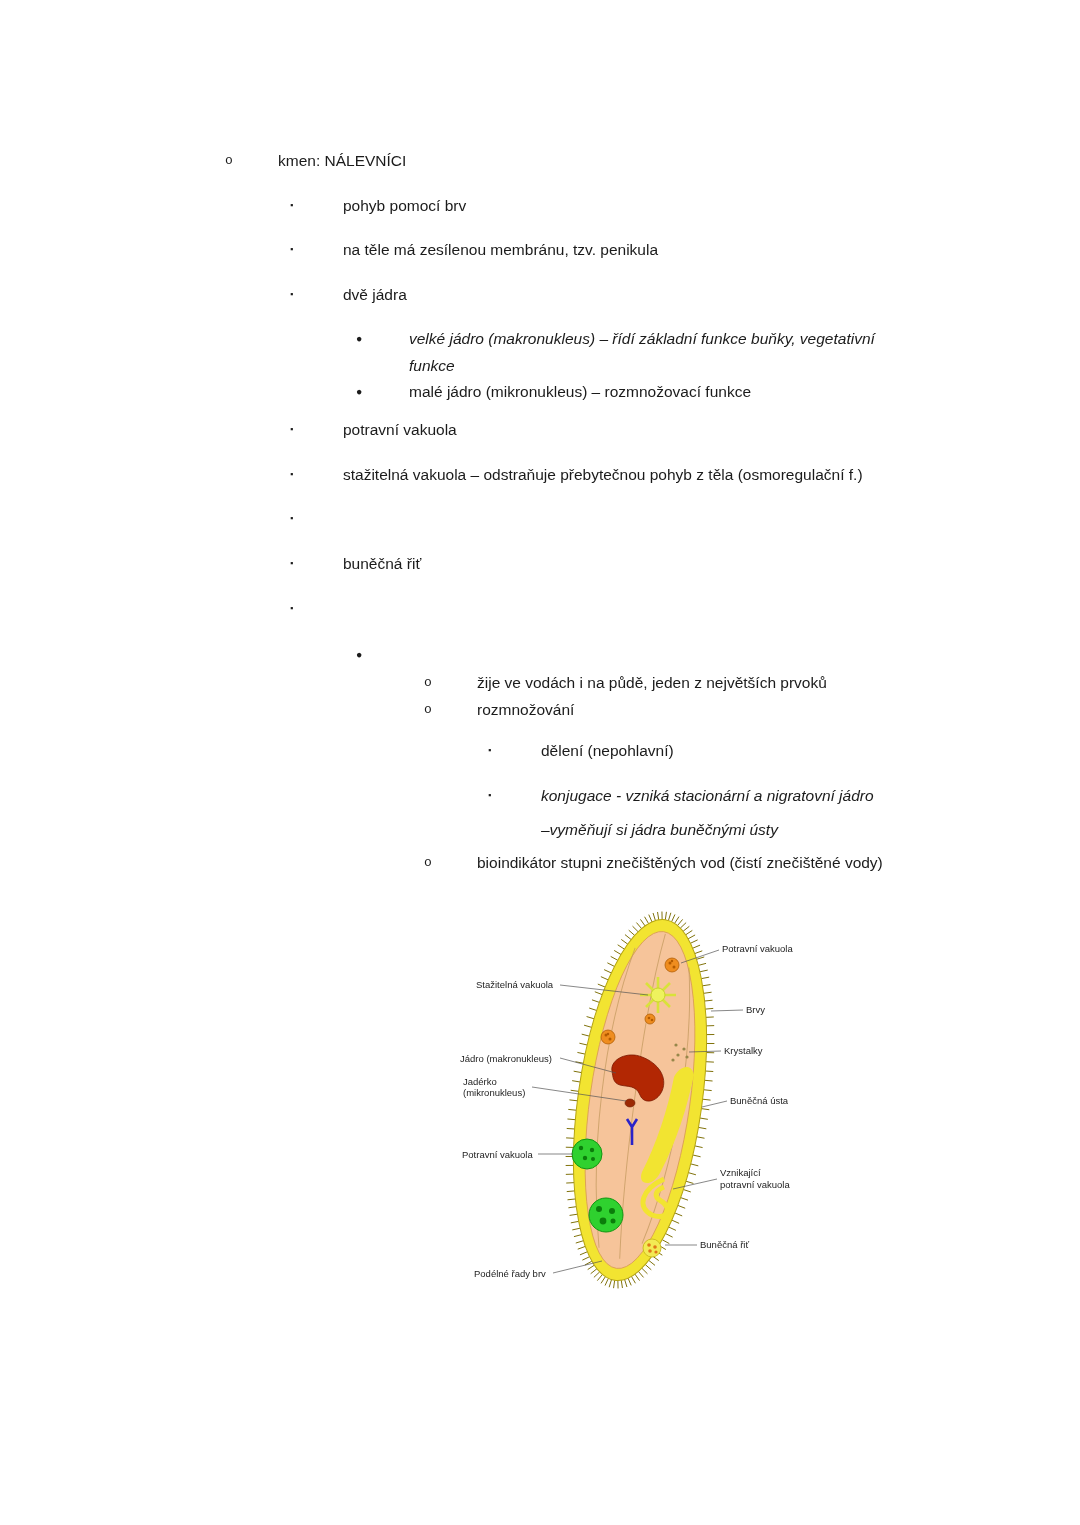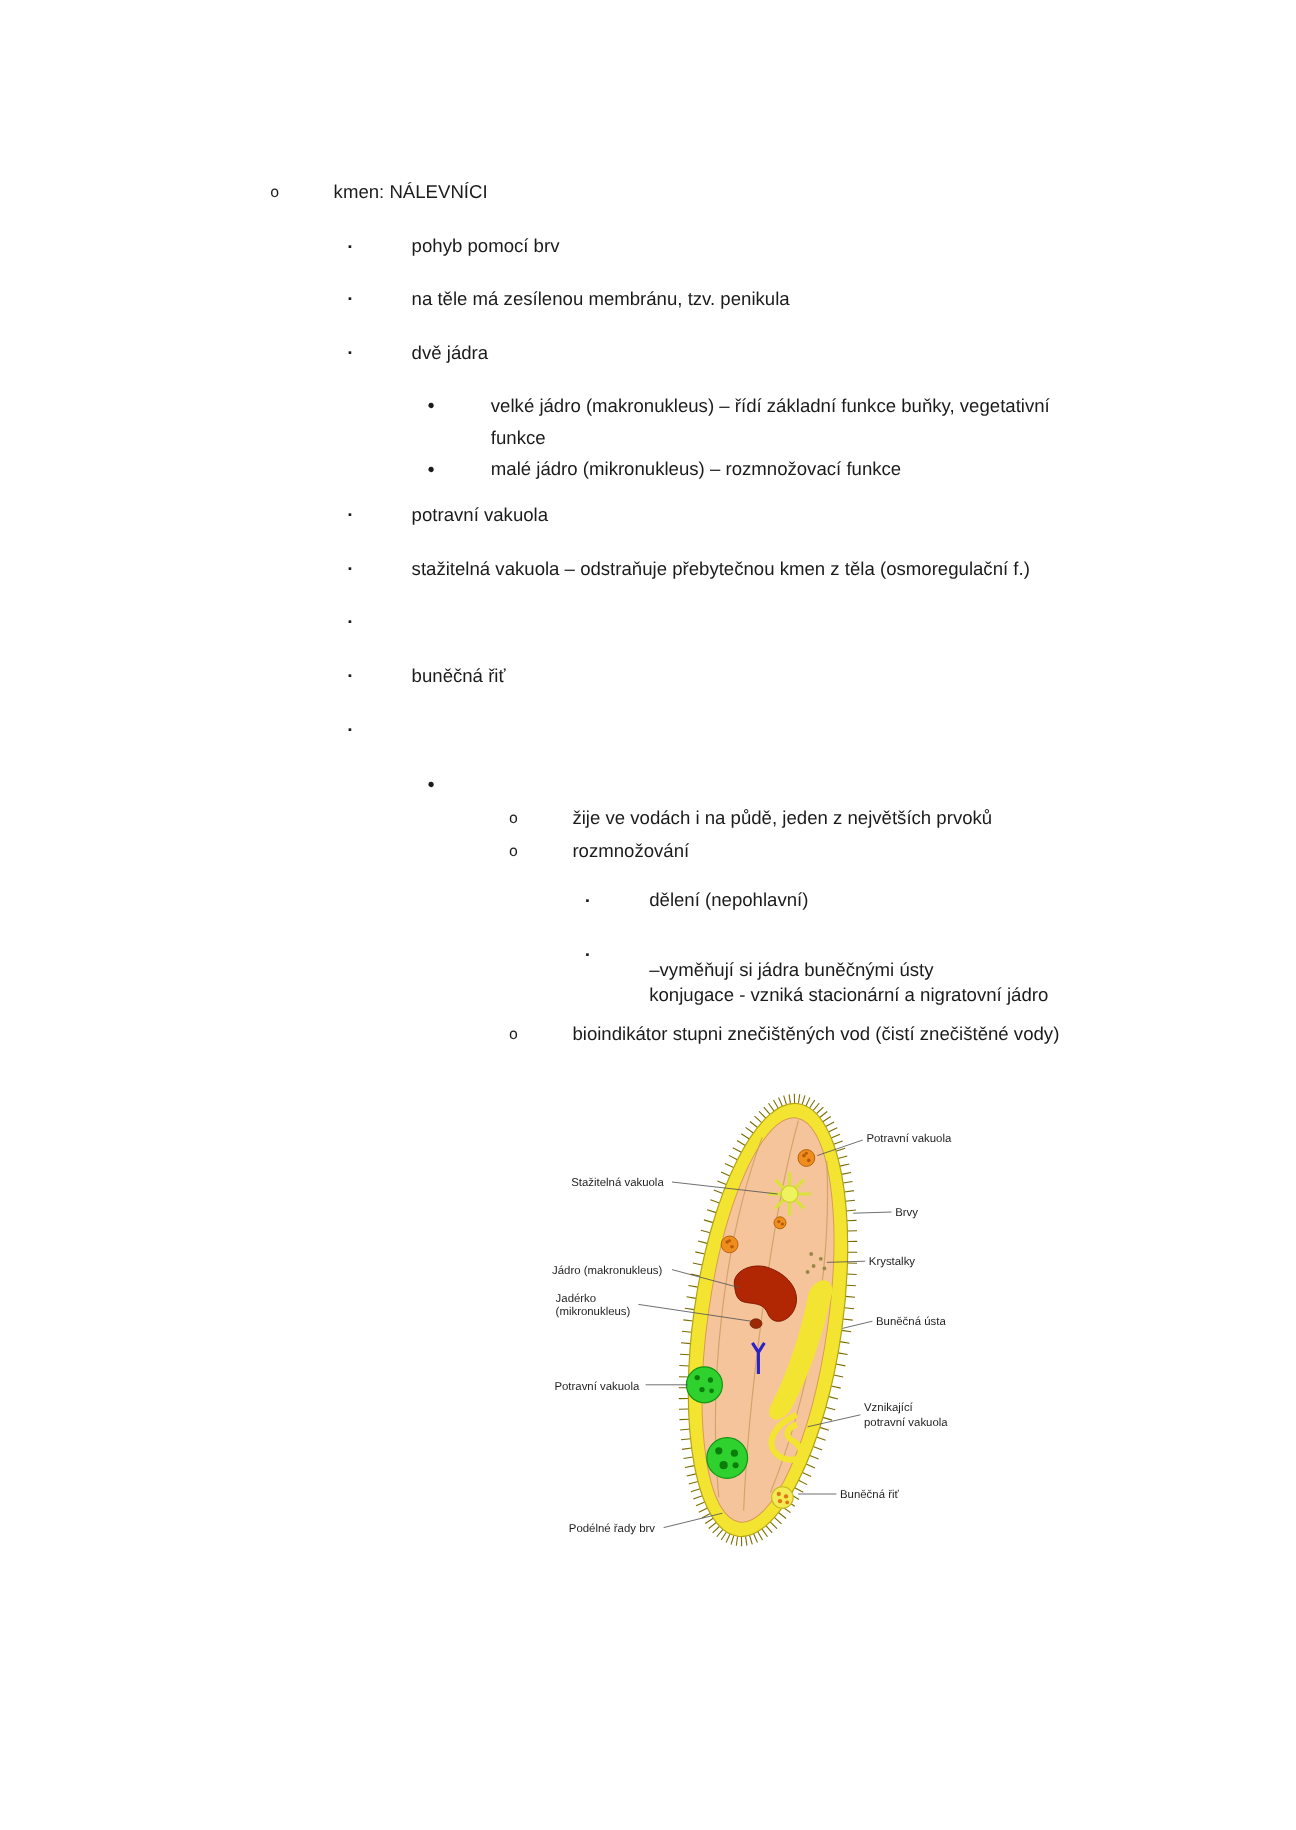--- a/index.html
+++ b/index.html
@@ -13,21 +13,21 @@
   .li .mk{flex:0 0 33px;width:33px;}
   .mk-o{font-family:"Liberation Mono", monospace;font-size:13px;line-height:21px;}
   .mk-sq{font-size:9px;line-height:21px;}
   .mk-dot{font-size:10.5px;line-height:21px;}
   .l1{padding-left:225px;}
   .l2{padding-left:290px;}
   .l3{padding-left:356px;}
   .l4{padding-left:424px;}
   .l5{padding-left:488px;}
   .txt{flex:1;margin-left:20px;}
-  .ln{display:block;}
+  .ln{display:block;font-style:italic;}
   .li.tall{line-height:27px;}
   .li.tall .mk{line-height:27px;}
   .ln2b{margin-top:13px;}
   .figure{margin-top:28px;margin-left:440px;width:372px;height:430px;}
   .figure svg{display:block;}
   .lbl{font-family:"Liberation Sans", sans-serif;font-size:9.5px;fill:#1d1d1d;}
   .ldr{stroke:#555;stroke-width:0.7;}
   #cilia line{stroke:#7a6b00;stroke-width:0.9;}
 </style>
 </head>
@@ -70,21 +70,21 @@
       <span class="txt">malé jádro (mikronukleus) – rozmnožovací funkce</span>
     </div>
 
     <div class="li l2" style="margin-top:17px">
       <span class="mk mk-sq">▪</span>
       <span class="txt">potravní vakuola</span>
     </div>
 
     <div class="li l2" style="margin-top:24px">
       <span class="mk mk-sq">▪</span>
-      <span class="txt">stažitelná vakuola – odstraňuje přebytečnou kmen z těla (osmoregulační f.)</span>
+      <span class="txt">stažitelná vakuola – odstraňuje přebytečnou pohyb z těla (osmoregulační f.)</span>
     </div>
 
     <div class="li l2" style="margin-top:23px">
       <span class="mk mk-sq">▪</span>
     </div>
 
     <div class="li l2" style="margin-top:24px">
       <span class="mk mk-sq">▪</span>
       <span class="txt">buněčná řiť</span>
     </div>
@@ -108,22 +108,22 @@
     </div>
 
     <div class="li l5" style="margin-top:20px">
       <span class="mk mk-sq">▪</span>
       <span class="txt">dělení (nepohlavní)</span>
     </div>
 
     <div class="li l5" style="margin-top:24px">
       <span class="mk mk-sq">▪</span>
       <span class="txt">
+        <span class="ln">konjugace - vzniká stacionární a nigratovní jádro</span>
         <span class="ln ln2b">–vyměňují si jádra buněčnými ústy</span>
-        <span class="ln">konjugace - vzniká stacionární a nigratovní jádro</span>
       </span>
     </div>
 
     <div class="li l4" style="margin-top:12px">
       <span class="mk mk-o">o</span>
       <span class="txt">bioindikátor stupni znečištěných vod (čistí znečištěné vody)</span>
     </div>
 
   </div>
 

